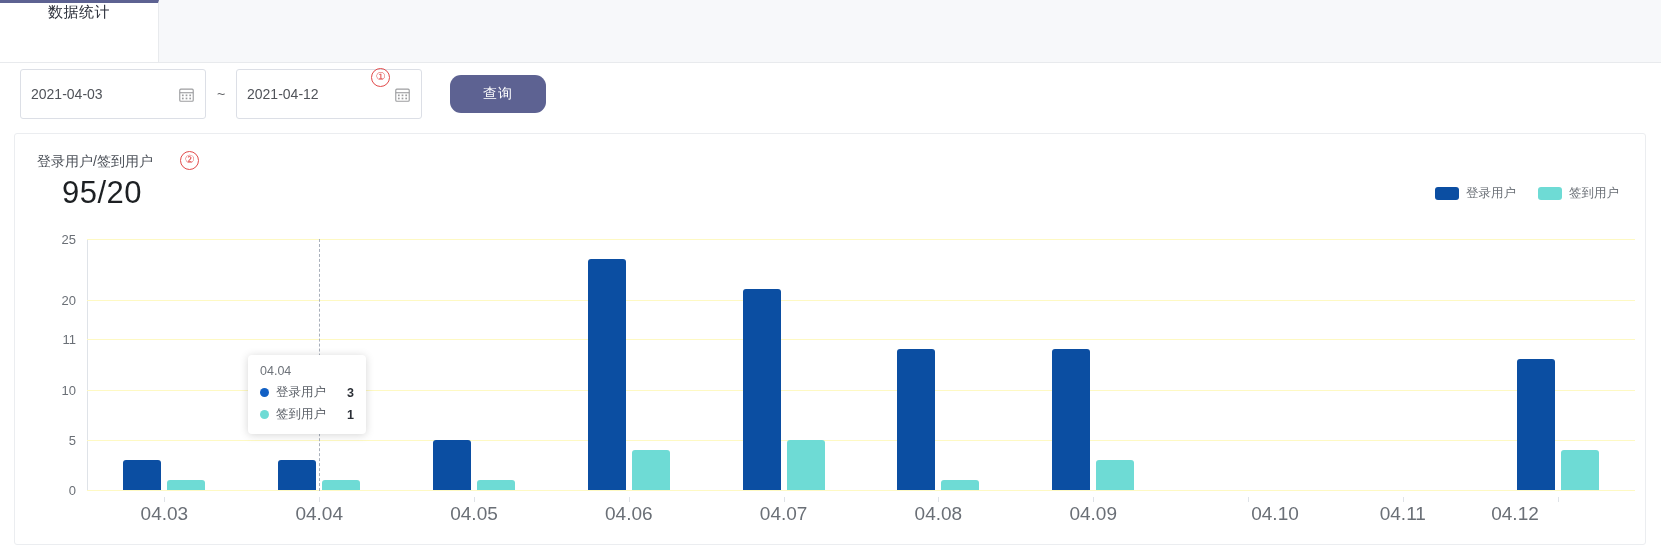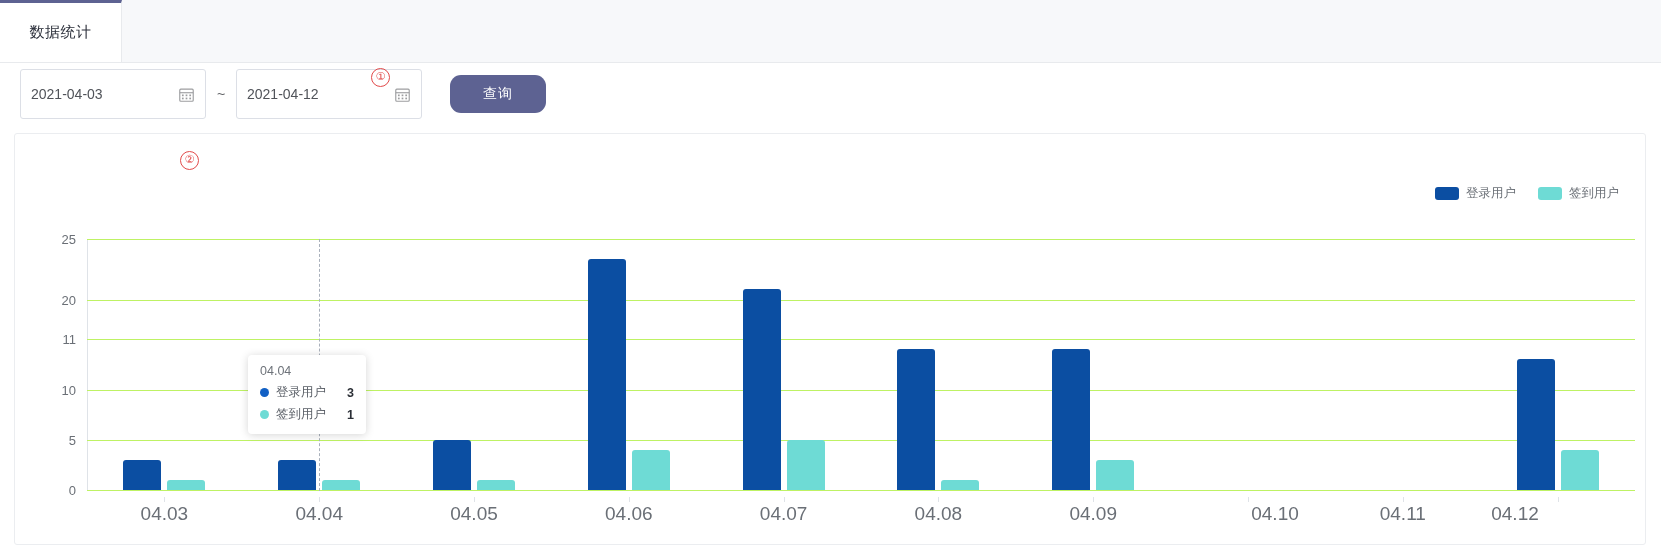--- a/index.html
+++ b/index.html
@@ -19,26 +19,26 @@
   
   .tabbar {
     position: relative;
     height: 62px;
     background: #f7f8fa;
     border-bottom: 1px solid #e8eaed;
     display: flex;
     align-items: stretch;
   }
   .tab {
-    width: 122px;
+    width: 159px;
     background: #ffffff;
     border-top: 3px solid #5d6292;
     border-right: 1px solid #e8eaed;
     display: flex;
-    align-items: center;
+    align-items: flex-start;
     justify-content: center;
     box-sizing: border-box;
     cursor: pointer;
   }
   .tab-label {
     font-size: 15px;
     color: #2b2f3a;
     letter-spacing: 0.5px;
   }
   .tabbar-rest {
@@ -188,21 +188,21 @@
     left: 72px;
     top: 6px;
     right: 12px;
     height: 252px;
   }
   .gridline {
     position: absolute;
     left: 0;
     right: 0;
     height: 1px;
-    background: #bef264;
+    background: #fef9c3;
   }
   .axis-y-line {
     position: absolute;
     left: 0;
     top: 0;
     bottom: 0;
     width: 1px;
     background: #dfe3e8;
   }
   .axis-x-line {
@@ -337,20 +337,24 @@
     </svg>
   </div>
 
   <button class="query-btn">查询</button>
 </div>
 
 <div class="annot" id="annot-1">①</div>
 
 <div class="card">
 
+  <div class="card-head">
+    <span class="card-title">登录用户/签到用户</span>
+    <div class="card-value">95/20</div>
+  </div>
 
   <div class="legend">
     <div class="legend-item">
       <span class="legend-swatch" style="background:#0b4ea2"></span>
       <span class="legend-text">登录用户</span>
     </div>
     <div class="legend-item">
       <span class="legend-swatch" style="background:#6edbd5"></span>
       <span class="legend-text">签到用户</span>
     </div>

